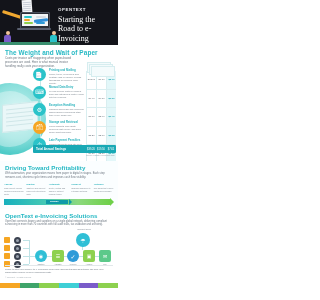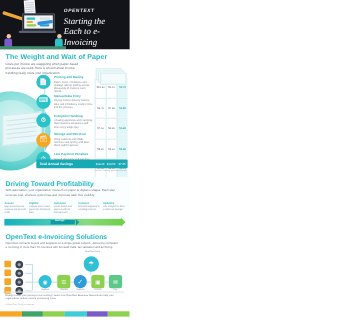--- a/index.html
+++ b/index.html
@@ -15,21 +15,21 @@
   .laptop-base{position:absolute;left:17px;top:28px;width:34px;height:2px;background:#5a6070;border-radius:1px;}
   .scroll{position:absolute;left:22px;top:0px;width:10px;height:13px;background:#f6f7f9;transform:rotate(-4deg);}
   .scroll i{position:absolute;left:1px;right:1px;height:1px;background:#c9ced8;}
   .pencil{position:absolute;left:2px;top:13px;width:20px;height:3px;background:#f0a830;transform:rotate(18deg);border-radius:1px;}
   .pencil:after{content:"";position:absolute;right:-4px;top:0;border-left:4px solid #f0a830;border-top:1.5px solid transparent;border-bottom:1.5px solid transparent;}
   .pen{position:absolute;left:34px;top:19px;width:14px;height:2.5px;background:#2f8fd8;transform:rotate(-8deg);border-radius:1px;}
   .person{position:absolute;bottom:0;width:7px;height:14px;}
   .p-head{position:absolute;left:1.5px;top:0;width:4px;height:4px;border-radius:50%;}
   .p-body{position:absolute;left:0;top:4px;width:7px;height:10px;border-radius:2px 2px 0 0;}
   .desk{position:absolute;left:0;bottom:0;width:60px;height:3px;background:#3a8f6f;}
-  .hero-text{position:absolute;left:58px;top:7px;right:3px;font-style:italic;}
+  .hero-text{position:absolute;left:58px;top:7px;right:3px;}
   .brand{font-size:4.4px;letter-spacing:.55px;color:#e9eaee;font-weight:700;margin-bottom:2.5px;}
   .hero-title{font-size:8px;line-height:9.6px;color:#ffffff;font-weight:400;font-family:"Liberation Serif",serif;}
 
   
   .sec1{position:relative;width:118px;height:116px;background:#ffffff;overflow:hidden;}
   .blob{position:absolute;left:-26px;top:38px;width:72px;height:72px;border-radius:50%;
         background:radial-gradient(circle at 60% 40%, #bff0ee 0%, #7fdcd8 45%, #3fc6c2 70%, #23b6b4 100%);opacity:.92;}
   .blob2{position:absolute;left:-18px;top:46px;width:56px;height:56px;border-radius:50%;background:#ffffff;opacity:.35;}
   .paperstack{position:absolute;left:2px;top:58px;width:34px;height:26px;background:#eaf7f8;border:.5px solid #cfe9ea;transform:skewY(-6deg);}
   .paperstack .l{position:absolute;left:3px;right:4px;height:.8px;background:#cfe6e8;}
@@ -128,21 +128,21 @@
       <div class="person" style="left:50px">
         <span class="p-head" style="background:#f3c59a"></span>
           <span class="p-body" style="background:#2bc3c9"></span>
       </div>
       <div class="desk"></div>
     </div>
     <div class="hero-text">
       <div class="brand">OPENTEXT</div>
       <div class="hero-title">
         <div>Starting the</div>
-        <div>Each to e-Invoicing</div>
+        <div>Road to e-Invoicing</div>
       </div>
     </div>
   </div>
 
   <div class="sec1">
     <div class="blob"></div>
     <div class="blob2"></div>
     <div class="paperstack">
       <span class="l" style="top:4px"></span>
         <span class="l" style="top:8px"></span>

